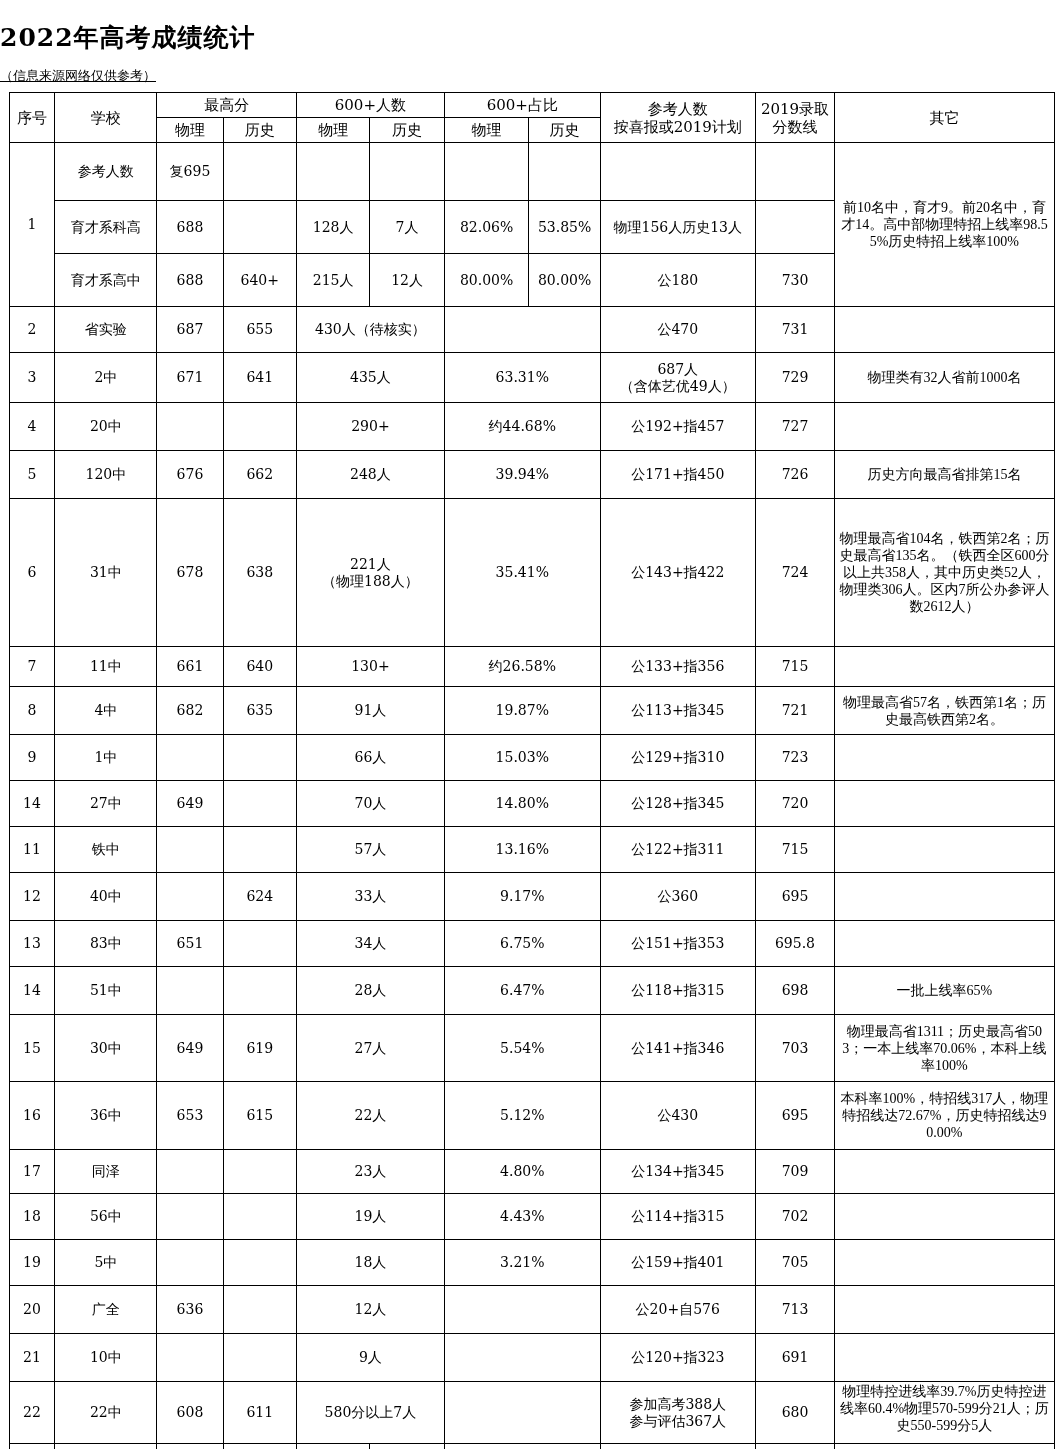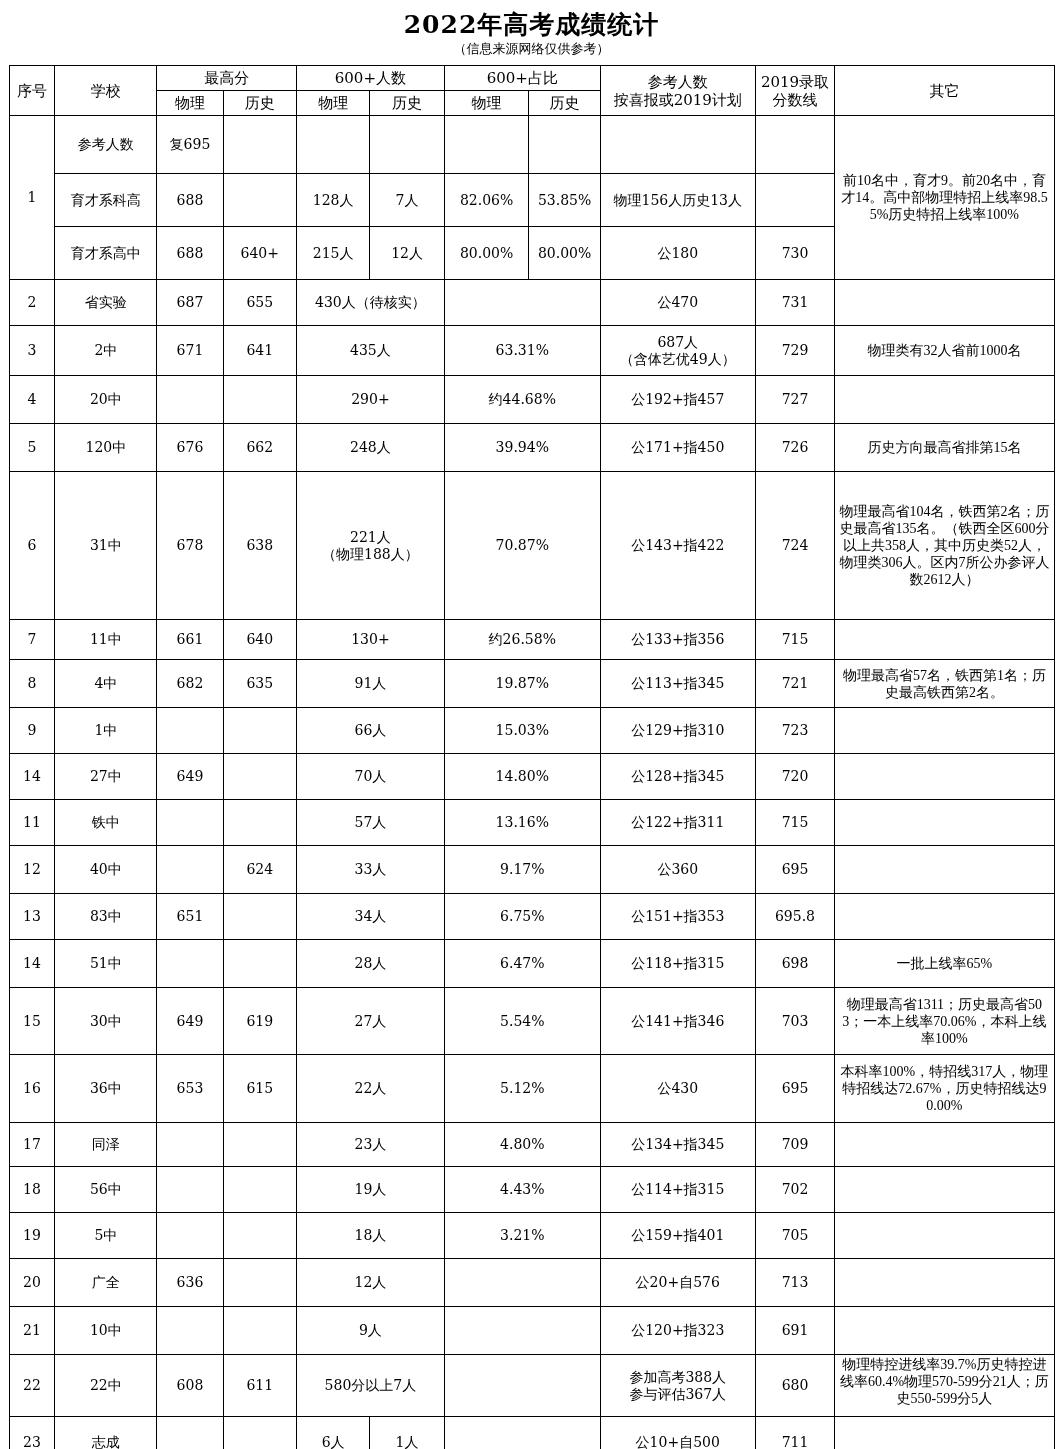--- a/index.html
+++ b/index.html
@@ -15,35 +15,36 @@
     overflow: hidden;
     position: relative;
   }
   .page {
     width: 1063px;
     height: 1449px;
     position: relative;
     box-sizing: border-box;
   }
   .title-block {
-    text-align: center;
-    padding-top: 10px;
+    text-align: left;
+    padding-top: 23px;
   }
   .doc-title {
     font-size: 25px;
     font-weight: bold;
     letter-spacing: 1px;
     line-height: 30px;
     font-family: "DejaVu Serif", "Liberation Serif", serif;
   }
   .doc-subtitle {
     font-size: 13px;
     line-height: 18px;
-    margin-top: 0;
+    margin-top: 14px;
     font-family: "DejaVu Serif", "Liberation Serif", serif;
+    text-decoration: underline;
   }
   table.stat {
     border-collapse: collapse;
     table-layout: fixed;
     margin: 7px auto 0 auto;
     width: 1046px;
     background: #fff;
   }
   table.stat td, table.stat th {
     border: 1px solid #000;
@@ -253,21 +254,21 @@
 
       <tr style="height:148px">
         <td>6</td>
         <td>31中</td>
         <td>678</td>
         <td>638</td>
         <td colspan="2">
           <div>221人</div>
           <div>（物理188人）</div>
         </td>
-        <td colspan="2">70.87%</td>
+        <td colspan="2">35.41%</td>
         <td>公143+指422</td>
         <td>724</td>
         <td class="note">物理最高省104名，铁西第2名；历史最高省135名。（铁西全区600分以上共358人，其中历史类52人，物理类306人。区内7所公办参评人数2612人）</td>
       </tr>
 
       <tr style="height:40px">
         <td>7</td>
         <td>11中</td>
         <td>661</td>
         <td>640</td>

